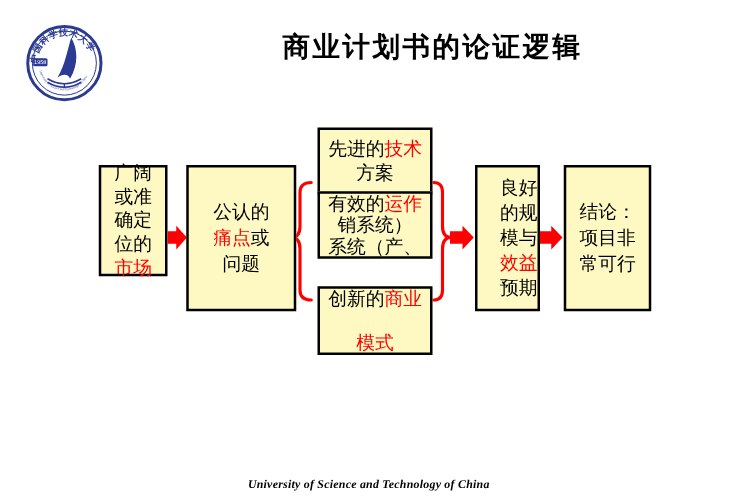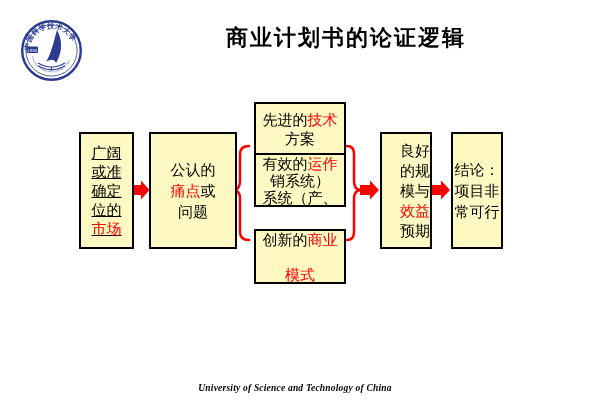--- a/index.html
+++ b/index.html
@@ -15,27 +15,27 @@
   
   .logo{position:absolute;left:20px;top:19px;width:63px;height:63px;}
   
   .box{
     position:absolute;background:#fef9c3;border:2px solid #000;box-sizing:border-box;
     display:flex;flex-direction:column;justify-content:center;align-items:center;
     text-align:center;font-size:15px;
   }
   .box .line{white-space:nowrap;}
   .red{color:var(--red,#ff0000);}
-  .b0{left:79px; top:132px;width:55px;height:117px;line-height:19px;text-decoration:underline;}
+  .b0{left:79px; top:132px;width:55px;height:89px;line-height:19px;}
   .b1{left:149px;top:132px;width:88px;height:117px;line-height:21px;}
   .b2{left:254px;top:102px;width:92px;height:54px; line-height:19px;}
   .b3{left:254px;top:153px;width:92px;height:54px; line-height:17px;}
   .b4{left:254px;top:229px;width:92px;height:55px; line-height:19px;gap:16px;}
   .b5{left:380px;top:132px;width:52px;height:117px;line-height:20px;align-items:flex-end;}
-  .b6{left:451px;top:132px;width:52px;height:117px;line-height:21px;}
+  .b6{left:451px;top:132px;width:70px;height:117px;line-height:21px;}
   
   .overlay{position:absolute;left:0;top:0;width:600px;height:400px;pointer-events:none;}
   .overlay polygon{fill:var(--red,#ff0000);}
   .overlay path.brace{stroke:var(--red,#ff0000);stroke-width:2.5;fill:none;stroke-linecap:round;}
   
   .footer{
     position:absolute;top:383px;left:0;width:590px;text-align:center;
     font-family:"Liberation Serif",serif;font-style:italic;font-weight:bold;
     font-size:9.5px;letter-spacing:0.2px;
   }

